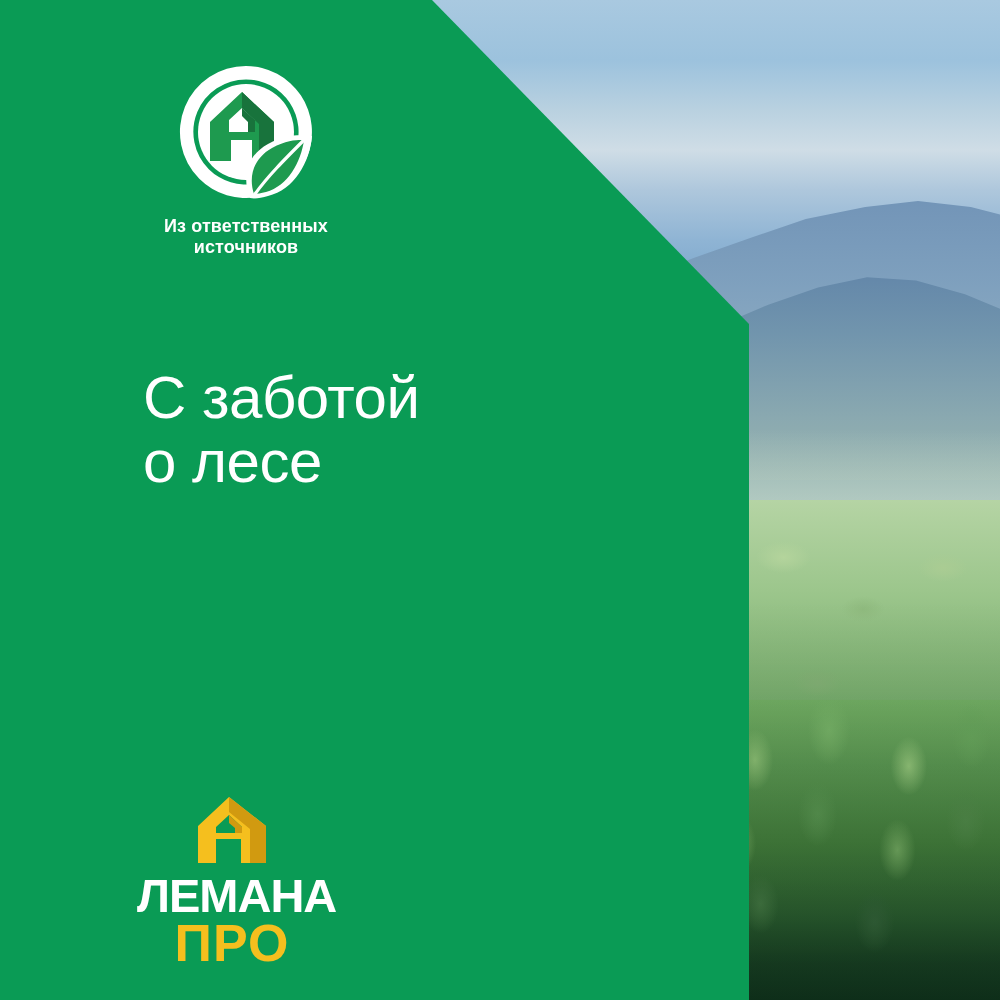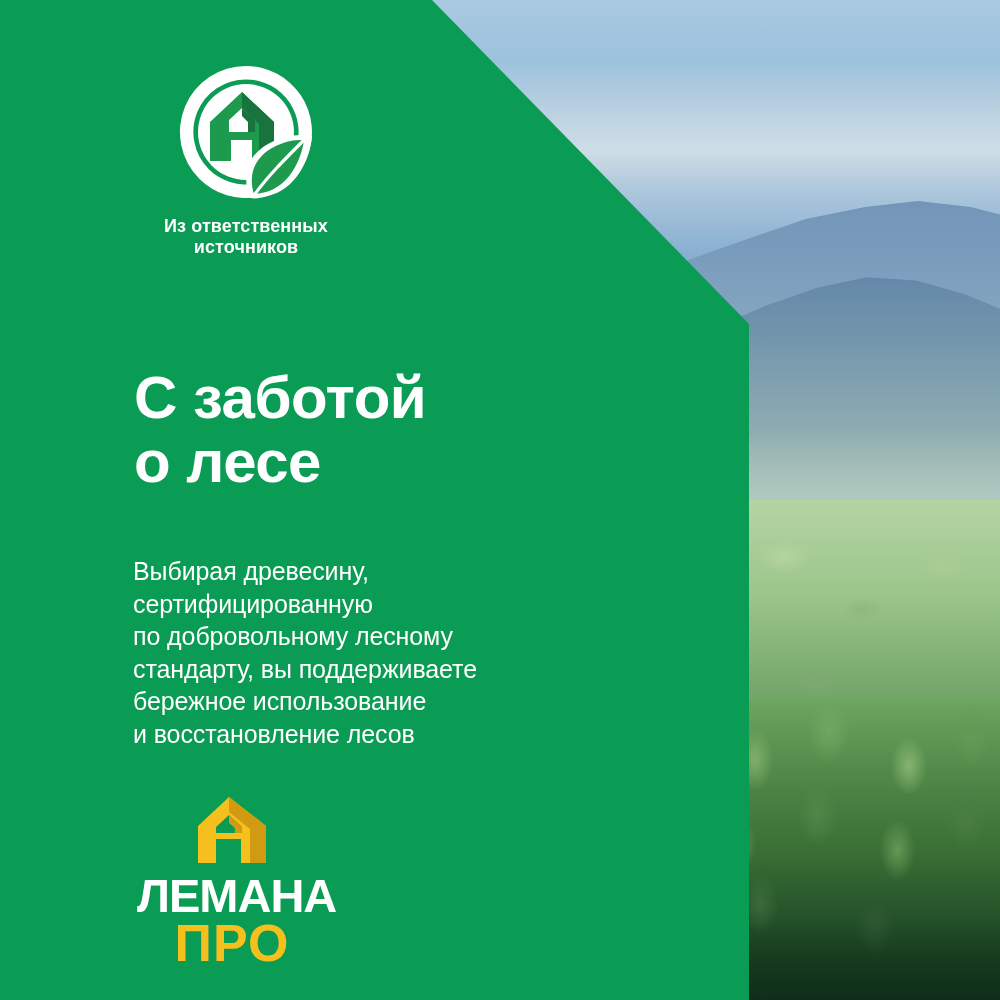--- a/index.html
+++ b/index.html
@@ -116,24 +116,24 @@
     color:#ffffff;
     font-size:18px;
     font-weight:bold;
     line-height:1.18;
     text-align:center;
     letter-spacing:.1px;
   }
 
   
   .headline{
-    position:absolute;left:134px;top:326px;
+    position:absolute;left:143px;top:326px;
     color:#ffffff;
     font-size:60px;
-    font-weight:bold;
+    font-weight:normal;
     line-height:1.07;
     letter-spacing:-.5px;
     white-space:pre-line;
   }
 
   
   .body-copy{
     position:absolute;left:133px;top:530px;
     color:#ffffff;
     font-size:25px;
@@ -201,26 +201,20 @@
         <path d="M78 132 C72 114 78 96 96 86 C112 77 124 78 128 78 C125 100 112 124 90 130 C85 131 81 132 78 132 Z" fill="#1e9a4f"></path>
         <path d="M79 132 C92 114 108 98 128 78" stroke="#ffffff" stroke-width="3.2" fill="none" stroke-linecap="round"></path>
       </svg>
       <div class="badge-caption">Из ответственных
 источников</div>
     </div>
 
     <h1 class="headline">С заботой
 о лесе</h1>
 
-    <p class="body-copy">Выбирая древесину,
-сертифицированную
-по добровольному лесному
-стандарту, вы поддерживаете
-бережное использование
-и восстановление лесов</p>
 
     <div class="brand">
       <svg class="brand-house" viewBox="0 0 72 70">
         <path d="M33 2 L2 31 L2 68 L20 68 L20 44 L45 44 L45 68 L70 68 L70 31 Z
                  M33 20 L20 32 L20 38 L46 38 L46 32 Z" fill="#f5bf1e" fill-rule="evenodd"></path>
         <path d="M33 2 L70 31 L70 68 L54 68 L54 34 L33 17 Z" fill="#d19a10"></path>
         <path d="M33 20 L46 32 L46 38 L39 38 L39 33 L33 28 Z" fill="#d19a10"></path>
       </svg>
       <div class="brand-word">ЛЕМАНА</div>
       <div class="brand-sub">ПРО</div>

